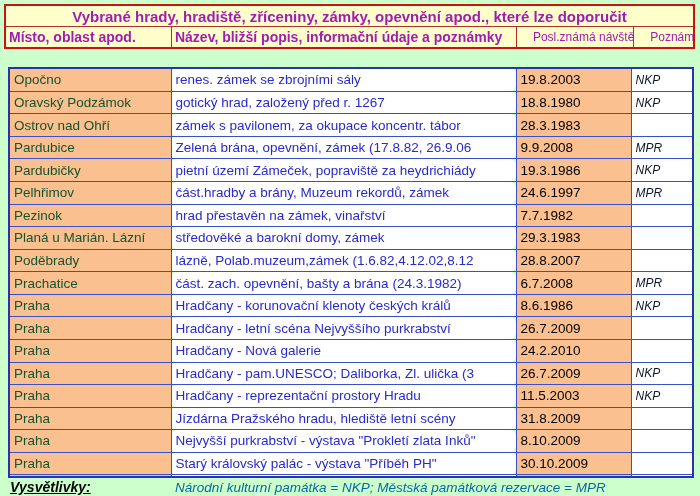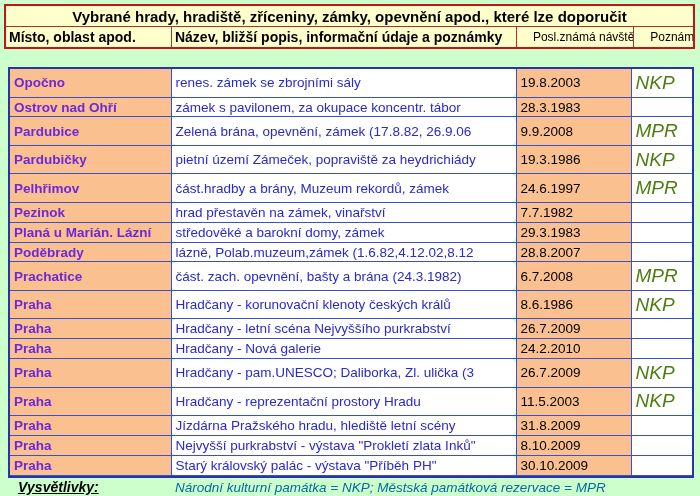--- a/index.html
+++ b/index.html
@@ -23,21 +23,21 @@
     table-layout: fixed;
     background: #ffffcc;
     border: 2px solid #cc1111;
   }
   #title-table td {
     border: 1px solid #b03030;
     padding: 0 3px;
     height: 20px;
     overflow: hidden;
     white-space: nowrap;
-    color: #000000;
+    color: #a21caf;
   }
   #title-table .title-cell {
     text-align: center;
     font-weight: bold;
     font-size: 15px;
   }
   #title-table .hdr-main { font-size: 14px; font-weight: bold; }
   #title-table .hdr-small { font-size: 12px; padding: 0 16px; }
 
   
@@ -49,32 +49,32 @@
     border: 2px solid #2834a8;
   }
   #data-table td {
     border: 1px solid #3a50c8;
     padding: 0 4px;
     overflow: hidden;
     white-space: nowrap;
     font-size: 13.5px;
     vertical-align: middle;
   }
-  #data-table td.c-place { background: #fac090; color: #6d28d9; font-weight: bold; }
+  #data-table td.c-place { background: #fac090; color: #14532d; }
   #data-table td.c-desc  { background: #ffffff; color: #2929cc; border-radius: 6px; }
   #data-table td.c-date  { background: #fac090; color: #000; }
-  #data-table td.c-note  { background: #ffffff; color: #4d7c0f;
-                           font-style: italic; font-size: 19px; }
+  #data-table td.c-note  { background: #ffffff; color: #0f172a;
+                           font-style: italic; font-size: 12px; }
 
   
   #legend-label {
     position: absolute; left: 10px; top: 479px;
     font-weight: bold; font-style: italic;
     text-decoration: underline;
-    font-size: 14px; color: #000; margin-left: 8px;
+    font-size: 14px; color: #000;
   }
   #legend-text {
     position: absolute; left: 175px; top: 480px;
     font-style: italic;
     font-size: 13.5px; color: #0369a1;
   }
 </style>
 </head>
 <body>
 
@@ -108,20 +108,26 @@
         <col style="width:62px">
     </colgroup>
     <tbody>
         <tr>
       <td class="c-place">Opočno</td>
       <td class="c-desc">renes. zámek se zbrojními sály</td>
       <td class="c-date">19.8.2003</td>
       <td class="c-note">NKP</td>
     </tr>
         <tr>
+      <td class="c-place">Oravský Podzámok</td>
+      <td class="c-desc">gotický hrad, založený před r. 1267</td>
+      <td class="c-date">18.8.1980</td>
+      <td class="c-note">NKP</td>
+    </tr>
+        <tr>
       <td class="c-place">Ostrov nad Ohří</td>
       <td class="c-desc">zámek s pavilonem, za okupace koncentr. tábor</td>
       <td class="c-date">28.3.1983</td>
       <td class="c-note"></td>
     </tr>
         <tr>
       <td class="c-place">Pardubice</td>
       <td class="c-desc">Zelená brána, opevnění, zámek (17.8.82, 26.9.06</td>
       <td class="c-date">9.9.2008</td>
       <td class="c-note">MPR</td>

